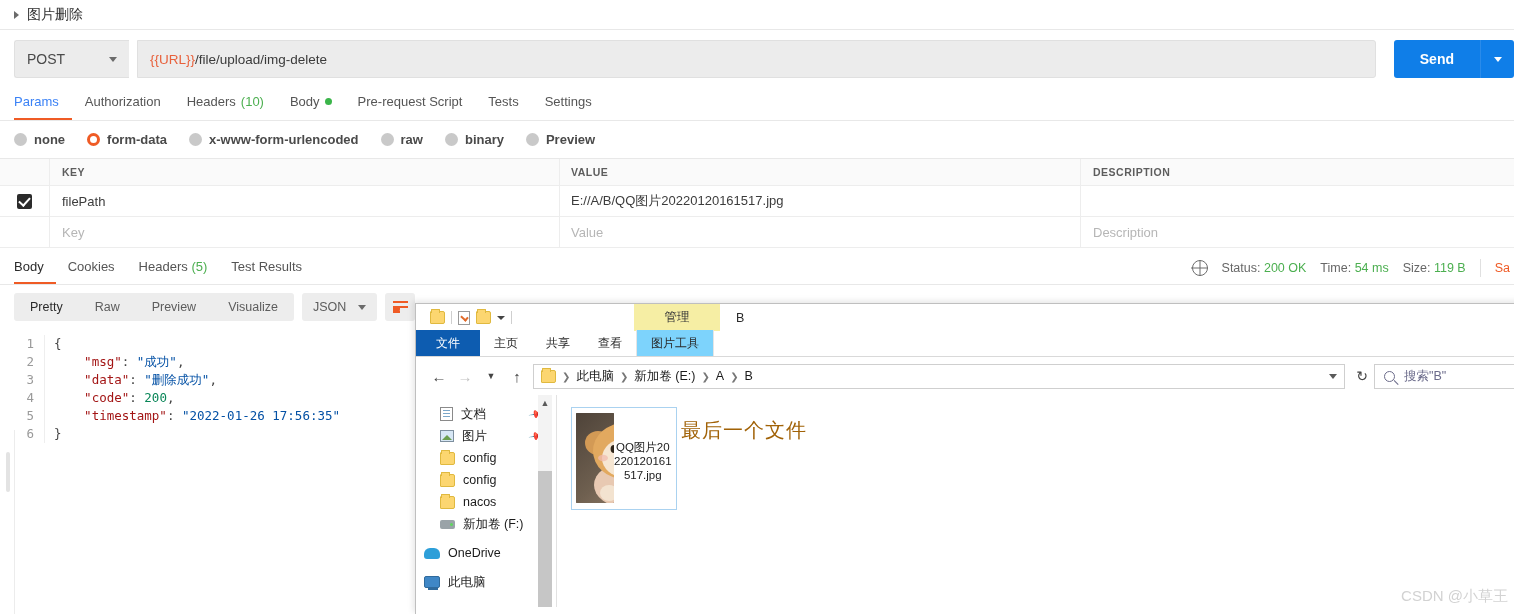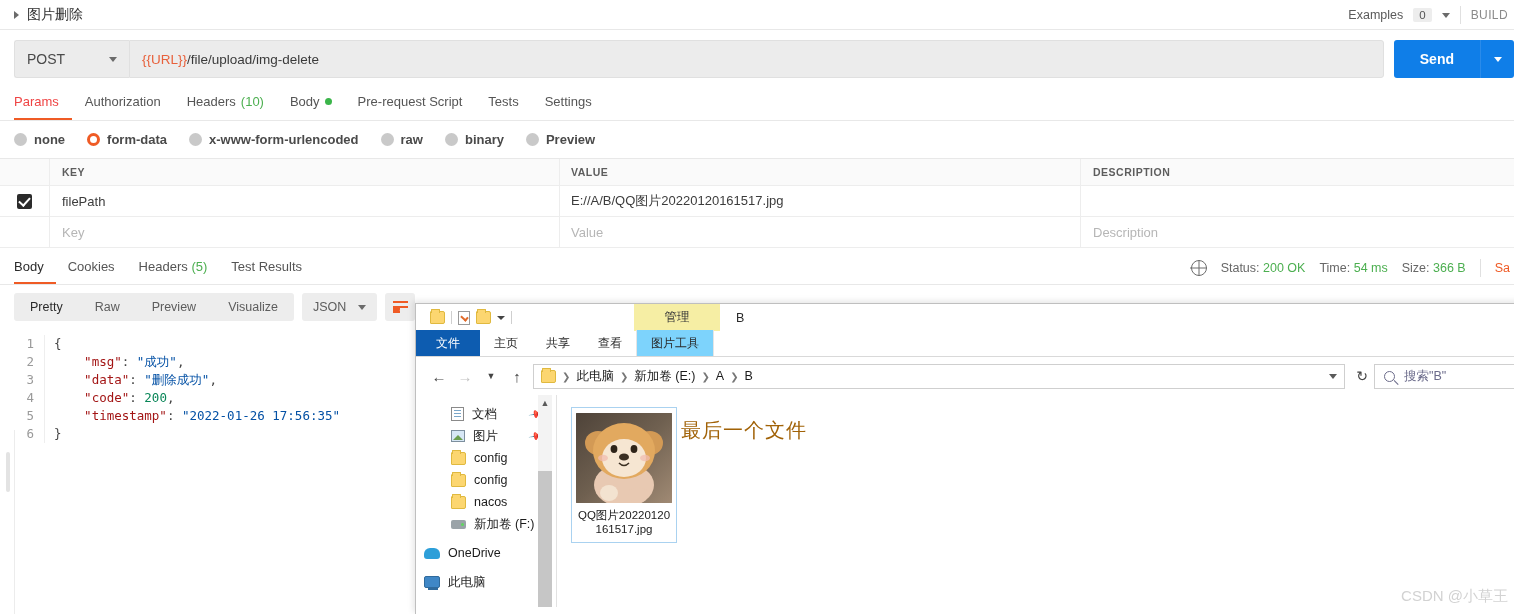--- a/index.html
+++ b/index.html
@@ -30,21 +30,21 @@
   }
   .examples-lbl { color:#5a5a5a; font-size:12.5px; }
   .examples-count {
     background:#ededed; color:#555; border-radius:2px;
     padding:1px 6px; font-size:11.5px;
   }
   .caret-dn { width:0;height:0;border-top:5px solid #6b6b6b;border-left:4px solid transparent;border-right:4px solid transparent; }
   .vsep { width:1px; height:18px; background:#e0e0e0; }
   .build-lbl { color:#8a8a8a; font-size:12px; letter-spacing:.4px; }
 
-  .pm-urlrow { display:flex; align-items:center; padding: 10px 0 10px 14px; gap:0; }
+  .pm-urlrow { display:flex; align-items:center; padding: 10px 0 10px 14px; gap:8px; }
   .method-box {
     width:115px; height:38px; background:#ececec; border:1px solid #e0e0e0; border-right:none;
     border-radius:3px 0 0 3px; display:flex; align-items:center; justify-content:space-between;
     padding:0 12px; font-size:14px; color:#4a4a4a;
   }
   .url-box {
     flex:1; height:38px; background:#ececec; border:1px solid #e0e0e0;
     border-radius:0 3px 3px 0; display:flex; align-items:center; padding:0 12px; font-size:13.5px;
     color:#3a3a3a; margin-right:10px;
   }
@@ -60,21 +60,21 @@
     display:flex; align-items:center; justify-content:center; border-left:1px solid #2a8bea; cursor:pointer;
   }
   .send-caret i { width:0;height:0;border-top:5px solid #fff;border-left:4px solid transparent;border-right:4px solid transparent; display:block;}
 
   .pm-reqtabs { display:flex; gap:0; padding-left:14px; border-bottom:1px solid #e8e8e8; }
   .pm-reqtabs .t {
     padding: 6px 13px 9px 13px; font-size:13px; color:#555; cursor:pointer;
     border-bottom:2px solid transparent; display:flex; align-items:center; gap:5px;
   }
   .pm-reqtabs .t:first-child { padding-left:0; }
-  .pm-reqtabs .t.active { color:#ef4444; border-bottom-color:#ef5b25; font-weight:normal; }
+  .pm-reqtabs .t.active { color:#3b82f6; border-bottom-color:#ef5b25; font-weight:normal; }
   .cnt-green { color:#4caf50; }
   .dot-green { width:7px;height:7px;border-radius:50%;background:#3bb54a; display:inline-block; }
 
   .pm-bodytypes { display:flex; align-items:center; gap:0; padding:11px 0 11px 14px; }
   .radio-item { display:flex; align-items:center; gap:7px; margin-right:22px; font-size:13px; color:#4a4a4a; cursor:pointer;font-weight:bold;}
   .radio-dot { width:13px;height:13px;border-radius:50%;background:#c9c9c9; display:inline-block; }
   .radio-dot.sel { background:#fff; border:3px solid #ef5b25; width:13px;height:13px; }
 
   .kv-table { border-top:1px solid #e8e8e8; }
   .kv-row { display:flex; border-bottom:1px solid #ededed; height:31px; align-items:center; }
@@ -187,42 +187,42 @@
   .refresh-btn { width:24px;height:26px;display:flex;align-items:center;justify-content:center;font-size:14px;color:#444;cursor:pointer;}
   .search-box {
     width:340px; height:25px; border:1px solid #cfcfcf; background:#fff; display:flex; align-items:center; gap:9px; padding:0 9px;
   }
   .mag { width:11px;height:11px;border:1.4px solid #6b6b8a;border-radius:50%;position:relative;display:inline-block;}
   .mag::after{content:"";position:absolute;right:-5px;bottom:-3px;width:6px;height:1.4px;background:#6b6b8a;transform:rotate(45deg);}
   .search-ph { color:#6a6a8a; font-size:12.5px; }
 
   .ex-body { display:flex; height:212px; }
   .ex-nav { width:140px; padding-top:8px; position:relative; }
-  .nav-item { display:flex; align-items:center; gap:8px; height:22px; padding-left:35px; font-size:12.5px; cursor:pointer;}
+  .nav-item { display:flex; align-items:center; gap:8px; height:22px; padding-left:24px; font-size:12.5px; cursor:pointer;}
   .nav-item .pin { margin-left:auto; margin-right:12px; color:#9a9a9a; font-size:11px; transform:rotate(35deg); }
   .nav-item.root { padding-left:8px; }
   .ico-doc { width:13px;height:14px;background:#fff;border:1px solid #8a8a8a;display:inline-block;position:relative;}
   .ico-doc::after{content:"";position:absolute;left:2px;top:2px;right:2px;height:1px;box-shadow:0 3px 0 #7ba7c9,0 6px 0 #7ba7c9;background:#7ba7c9;}
   .ico-pic { width:14px;height:12px;background:#d7e7f5;border:1px solid #7d8f9e;display:inline-block;position:relative;}
   .ico-pic::after{content:"";position:absolute;left:1px;bottom:1px;width:0;height:0;border-left:5px solid transparent;border-right:5px solid transparent;border-bottom:5px solid #6b9e4e;}
   .ico-drive { width:15px;height:9px;background:#9aa3a8;border-radius:2px;display:inline-block;position:relative;}
   .ico-drive::after{content:"";position:absolute;right:2px;top:3px;width:3px;height:3px;background:#5ed85e;border-radius:50%;}
   .ico-cloud { width:16px;height:11px;background:#2d9fd9;border-radius:6px 6px 3px 3px;display:inline-block;}
   .ico-pc { width:16px;height:12px;background:#3f87c6;border:1px solid #2f6a9c;border-radius:2px;display:inline-block;position:relative;}
   .ico-pc::after{content:"";position:absolute;left:3px;bottom:-3px;width:10px;height:2px;background:#2f6a9c;}
 
   .nav-scroll { position:absolute; right:4px; top:0; width:14px; height:212px; background:#f3f3f3; }
   .nav-scroll .up { text-align:center; font-size:9px; color:#5a5a5a; line-height:16px; }
   .nav-scroll .thumb { position:absolute; top:76px; left:0; width:14px; height:136px; background:#c6c6c6; }
   .ex-split { width:1px; background:#e2e2e2; }
 
   .ex-content { flex:1; position:relative; padding:12px 0 0 14px; }
   .file-item {
     width:106px; border:1px solid #aad2f0; background:#fff; padding:5px 4px 6px 4px;
-    display:flex; flex-direction:column; align-items:center; cursor:pointer;
+    display:flex; flex-direction:row; align-items:center; cursor:pointer;
   }
   .thumb-img {
     width:96px;height:90px; border-radius:1px; overflow:hidden; position:relative;
     background:linear-gradient(160deg,#5b5046 0%,#6b5c4d 40%,#8b7763 100%);
   }
   .file-name { margin-top:5px; font-size:11.5px; line-height:14px; text-align:center; color:#1b1b1b; word-break:break-all;}
   .annot {
     position:absolute; left:124px; top:22px; color:#a16207; font-size:20px; letter-spacing:1px;
   }
 
@@ -232,27 +232,20 @@
 </style>
 </head>
 <body>
 
 <div id="postman">
 
   <div class="pm-tabbar">
     <div class="pm-req-title">
       <span class="tri-right"></span>
       <span>图片删除</span>
-    </div>
-    <div class="pm-tabbar-right">
-      <span class="examples-lbl">Examples</span>
-      <span class="examples-count">0</span>
-      <span class="caret-dn"></span>
-      <span class="vsep"></span>
-      <span class="build-lbl">BUILD</span>
     </div>
   </div>
 
   <div class="pm-urlrow">
     <div class="method-box">
       <span>POST</span>
       <span class="caret-dn"></span>
     </div>
     <div class="url-box">
       <span class="url-var">{{URL}}</span>
@@ -347,21 +340,21 @@
     <div class="t">Cookies</div>
     <div class="t">
       <span>Headers</span>
       <span class="cnt-green">(5)</span>
     </div>
     <div class="t">Test Results</div>
     <div class="res-status">
       <span class="globe"></span>
       <span><span>Status:</span> <b>200 OK</b></span>
       <span><span>Time:</span> <b>54 ms</b></span>
-      <span><span>Size:</span> <b>366 B</b></span>
+      <span><span>Size:</span> <b>119 B</b></span>
       <span class="vsep"></span>
       <span class="save-resp">Sa</span>
     </div>
   </div>
 
   <div class="pm-viewbar">
     <div class="seg">
       <div class="s active">Pretty</div>
       <div class="s">Raw</div>
       <div class="s">Preview</div>

